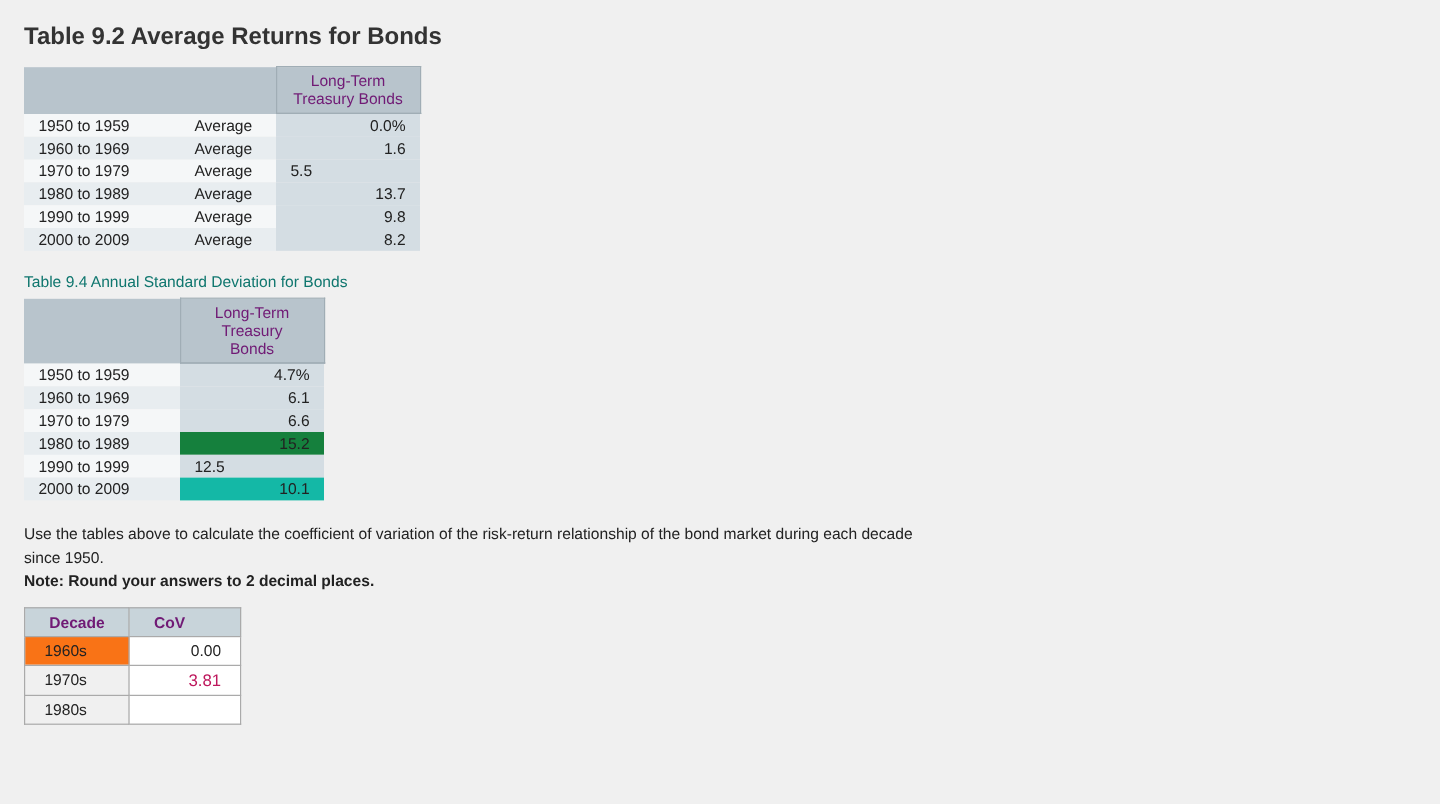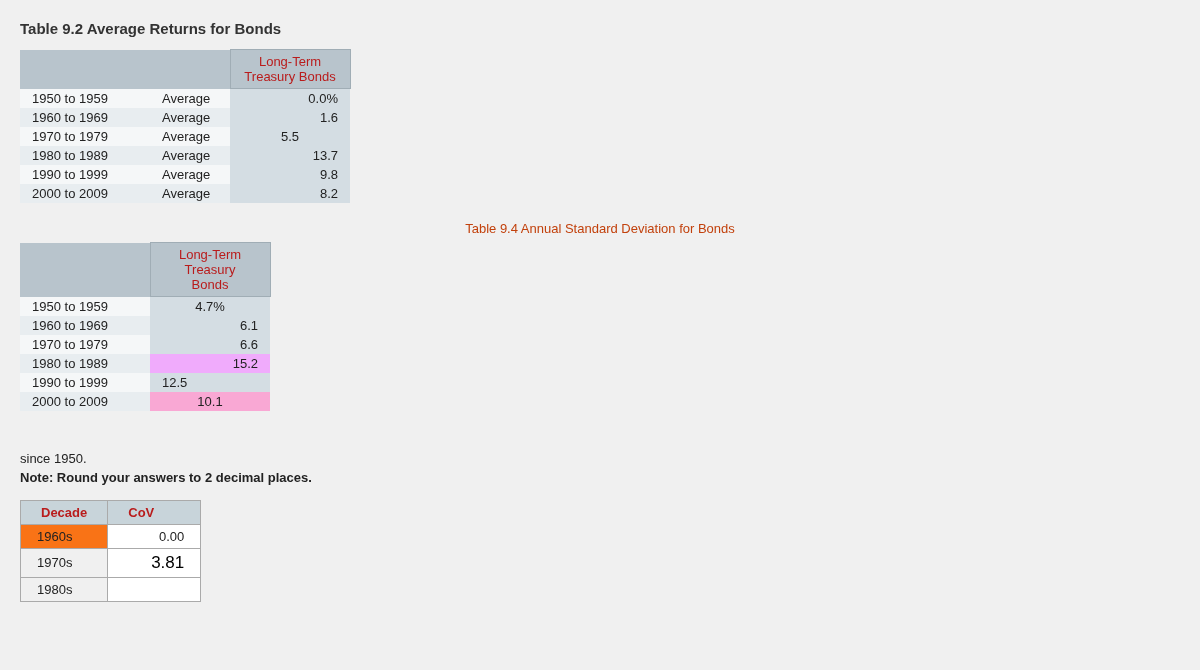--- a/index.html
+++ b/index.html
@@ -6,42 +6,41 @@
     body {
       font-family: Arial, sans-serif;
       font-size: 13px;
       background: #f0f0f0;
       padding: 20px;
       width: 1200px;
       min-height: 670px;
       color: #222;
     }
     .page-title {
-      font-size: 15px;
+      font-size: 20px;
       font-weight: bold;
       margin-bottom: 12px;
       color: #333;
     }
     .table-section {
       margin-bottom: 18px;
     }
     .section-title {
       font-size: 13px;
       font-weight: normal;
       margin-bottom: 6px;
-      color: #c2410c;
-      text-align: center;
+      color: #0f766e;
     }
     table {
       border-collapse: collapse;
       font-size: 13px;
     }
     table th {
       background: #b8c4cc;
-      color: #b91c1c;
+      color: #701a75;
       text-align: center;
       padding: 4px 12px;
       font-weight: normal;
       border: 1px solid #a0adb5;
     }
     table td {
       padding: 2px 12px;
       color: #222;
       background: #fff;
     }
@@ -125,21 +124,21 @@
     <td style="background:#d4dde3; text-align:right;">0.0%</td>
   </tr>
         <tr>
     <td style="background:#e8edf0;">1960 to 1969</td>
     <td style="background:#e8edf0;">Average</td>
     <td style="background:#d4dde3; text-align:right;">1.6</td>
   </tr>
         <tr>
     <td style="background:#f5f7f8;">1970 to 1979</td>
     <td style="background:#f5f7f8;">Average</td>
-    <td style="background:#d4dde3; text-align:center;">5.5</td>
+    <td style="background:#d4dde3; text-align:left;">5.5</td>
   </tr>
         <tr>
     <td style="background:#e8edf0;">1980 to 1989</td>
     <td style="background:#e8edf0;">Average</td>
     <td style="background:#d4dde3; text-align:right;">13.7</td>
   </tr>
         <tr>
     <td style="background:#f5f7f8;">1990 to 1999</td>
     <td style="background:#f5f7f8;">Average</td>
     <td style="background:#d4dde3; text-align:right;">9.8</td>
@@ -159,48 +158,48 @@
   <table>
     <thead>
       <tr>
         <th class="col-label" style="background:#b8c4cc; border:none; text-align:left;"></th>
         <th class="col-val header-col">Long-Term Treasury<br>Bonds</th>
       </tr>
     </thead>
     <tbody id="table94-body">
     <tr>
     <td style="background:#f5f7f8;">1950 to 1959</td>
-    <td style="background:#d4dde3; text-align:center;">4.7%</td>
+    <td style="background:#d4dde3; text-align:right;">4.7%</td>
   </tr>
         <tr>
     <td style="background:#e8edf0;">1960 to 1969</td>
     <td style="background:#d4dde3; text-align:right;">6.1</td>
   </tr>
         <tr>
     <td style="background:#f5f7f8;">1970 to 1979</td>
     <td style="background:#d4dde3; text-align:right;">6.6</td>
   </tr>
         <tr>
     <td style="background:#e8edf0;">1980 to 1989</td>
-    <td style="background:#f0abfc; text-align:right;">15.2</td>
+    <td style="background:#15803d; text-align:right;">15.2</td>
   </tr>
         <tr>
     <td style="background:#f5f7f8;">1990 to 1999</td>
     <td style="background:#d4dde3; text-align:left;">12.5</td>
   </tr>
         <tr>
     <td style="background:#e8edf0;">2000 to 2009</td>
-    <td style="background:#f9a8d4; text-align:center;">10.1</td>
+    <td style="background:#14b8a6; text-align:right;">10.1</td>
   </tr>
       </tbody>
   </table>
 </div>
 
 <div class="instructions">
-  <br>
+  <span>Use the tables above to calculate the coefficient of variation of the risk-return relationship of the bond market during each decade</span><br>
   <span>since 1950.</span><br>
   <strong>Note: Round your answers to 2 decimal places.</strong>
 </div>
 
 <div class="cov-table">
   <table>
     <thead>
       <tr>
         <th>Decade</th>
         <th>CoV</th>
@@ -209,21 +208,21 @@
     <tbody id="cov-body">
     <tr>
     <td class="label-cell" style="padding:4px 16px; border:1px solid #aaa; background:#f97316;">1960s</td>
     <td class="val-cell" style="padding:4px 16px; border:1px solid #aaa; background:#fff; text-align:right;">
       <input type="text" value="0.00" style="border: none; outline: none; background: transparent; width: 60px; text-align: right; font-size: 13px; color: rgb(34, 34, 34);">
     </td>
   </tr>
         <tr>
     <td class="label-cell" style="padding:4px 16px; border:1px solid #aaa; background:#f0f0f0;">1970s</td>
     <td class="val-cell" style="padding:4px 16px; border:1px solid #aaa; background:#fff; text-align:right;">
-      <input type="text" value="3.81" style="border: none; outline: none; background: transparent; width: 60px; text-align: right; font-size: 17px; color: #000000;">
+      <input type="text" value="3.81" style="border: none; outline: none; background: transparent; width: 60px; text-align: right; font-size: 14px; color: #be185d;">
     </td>
   </tr>
         <tr>
     <td class="label-cell" style="padding:4px 16px; border:1px solid #aaa; background:#f0f0f0;">1980s</td>
     <td class="val-cell" style="padding:4px 16px; border:1px solid #aaa; background:#fff; text-align:right;">
       <input type="text" value="" style="border: none; outline: none; background: transparent; width: 60px; text-align: right; font-size: 13px; color: rgb(34, 34, 34);">
     </td>
   </tr>
       </tbody>
   </table>

